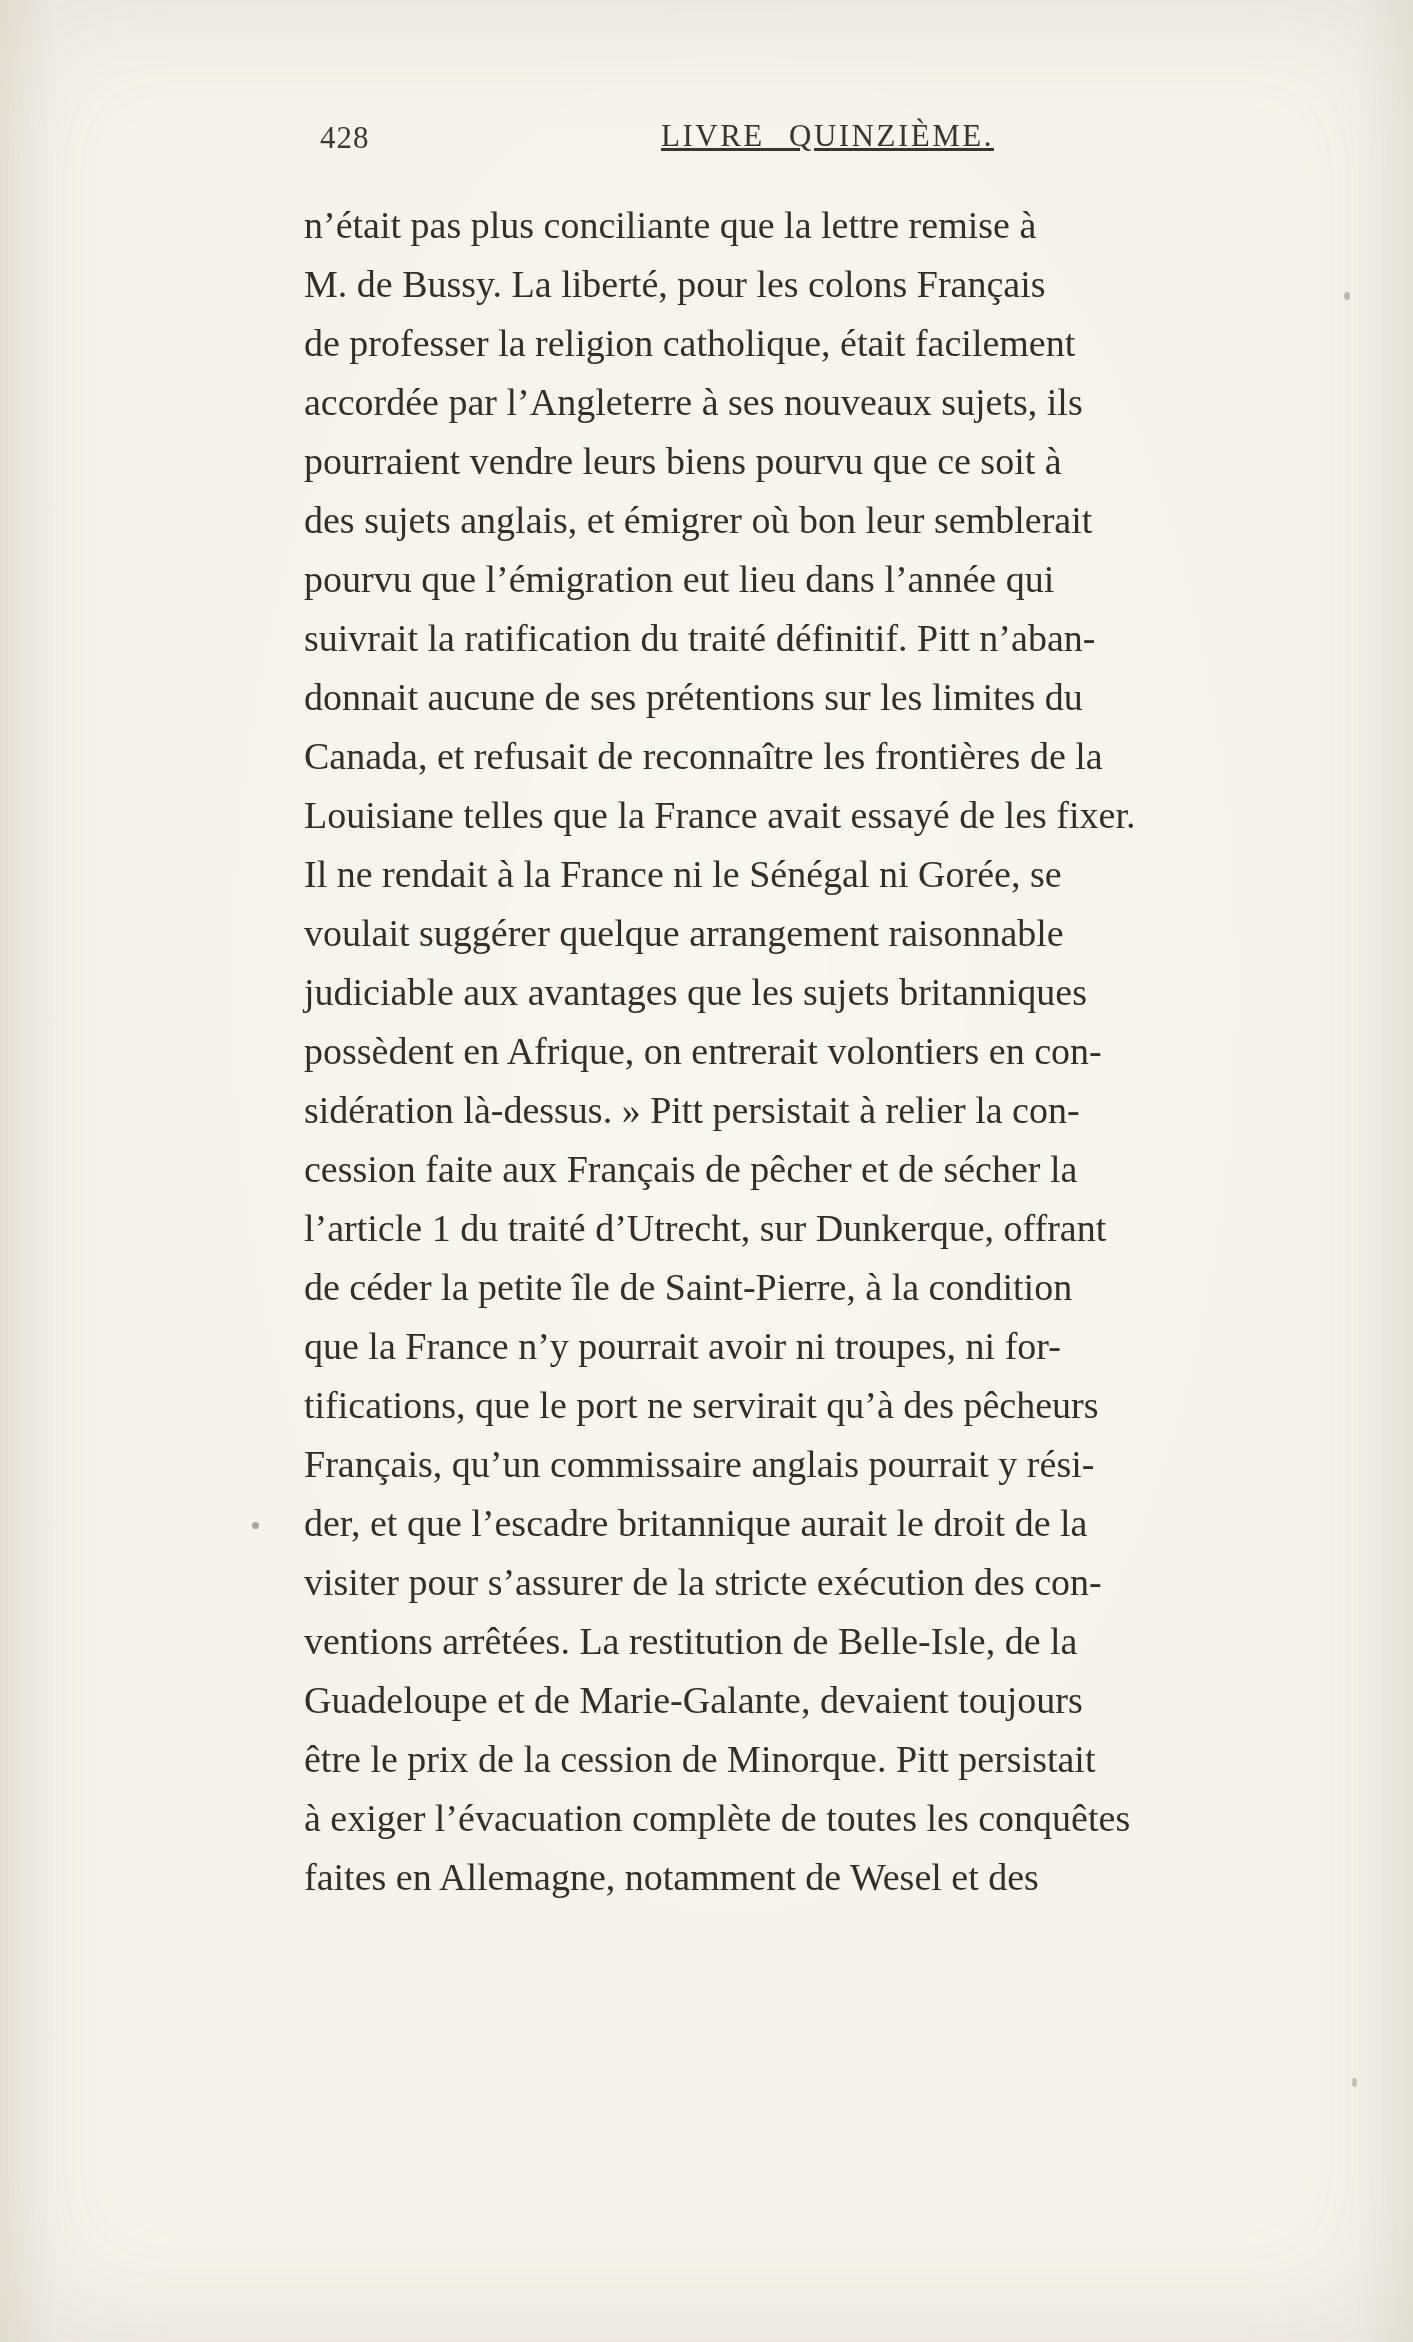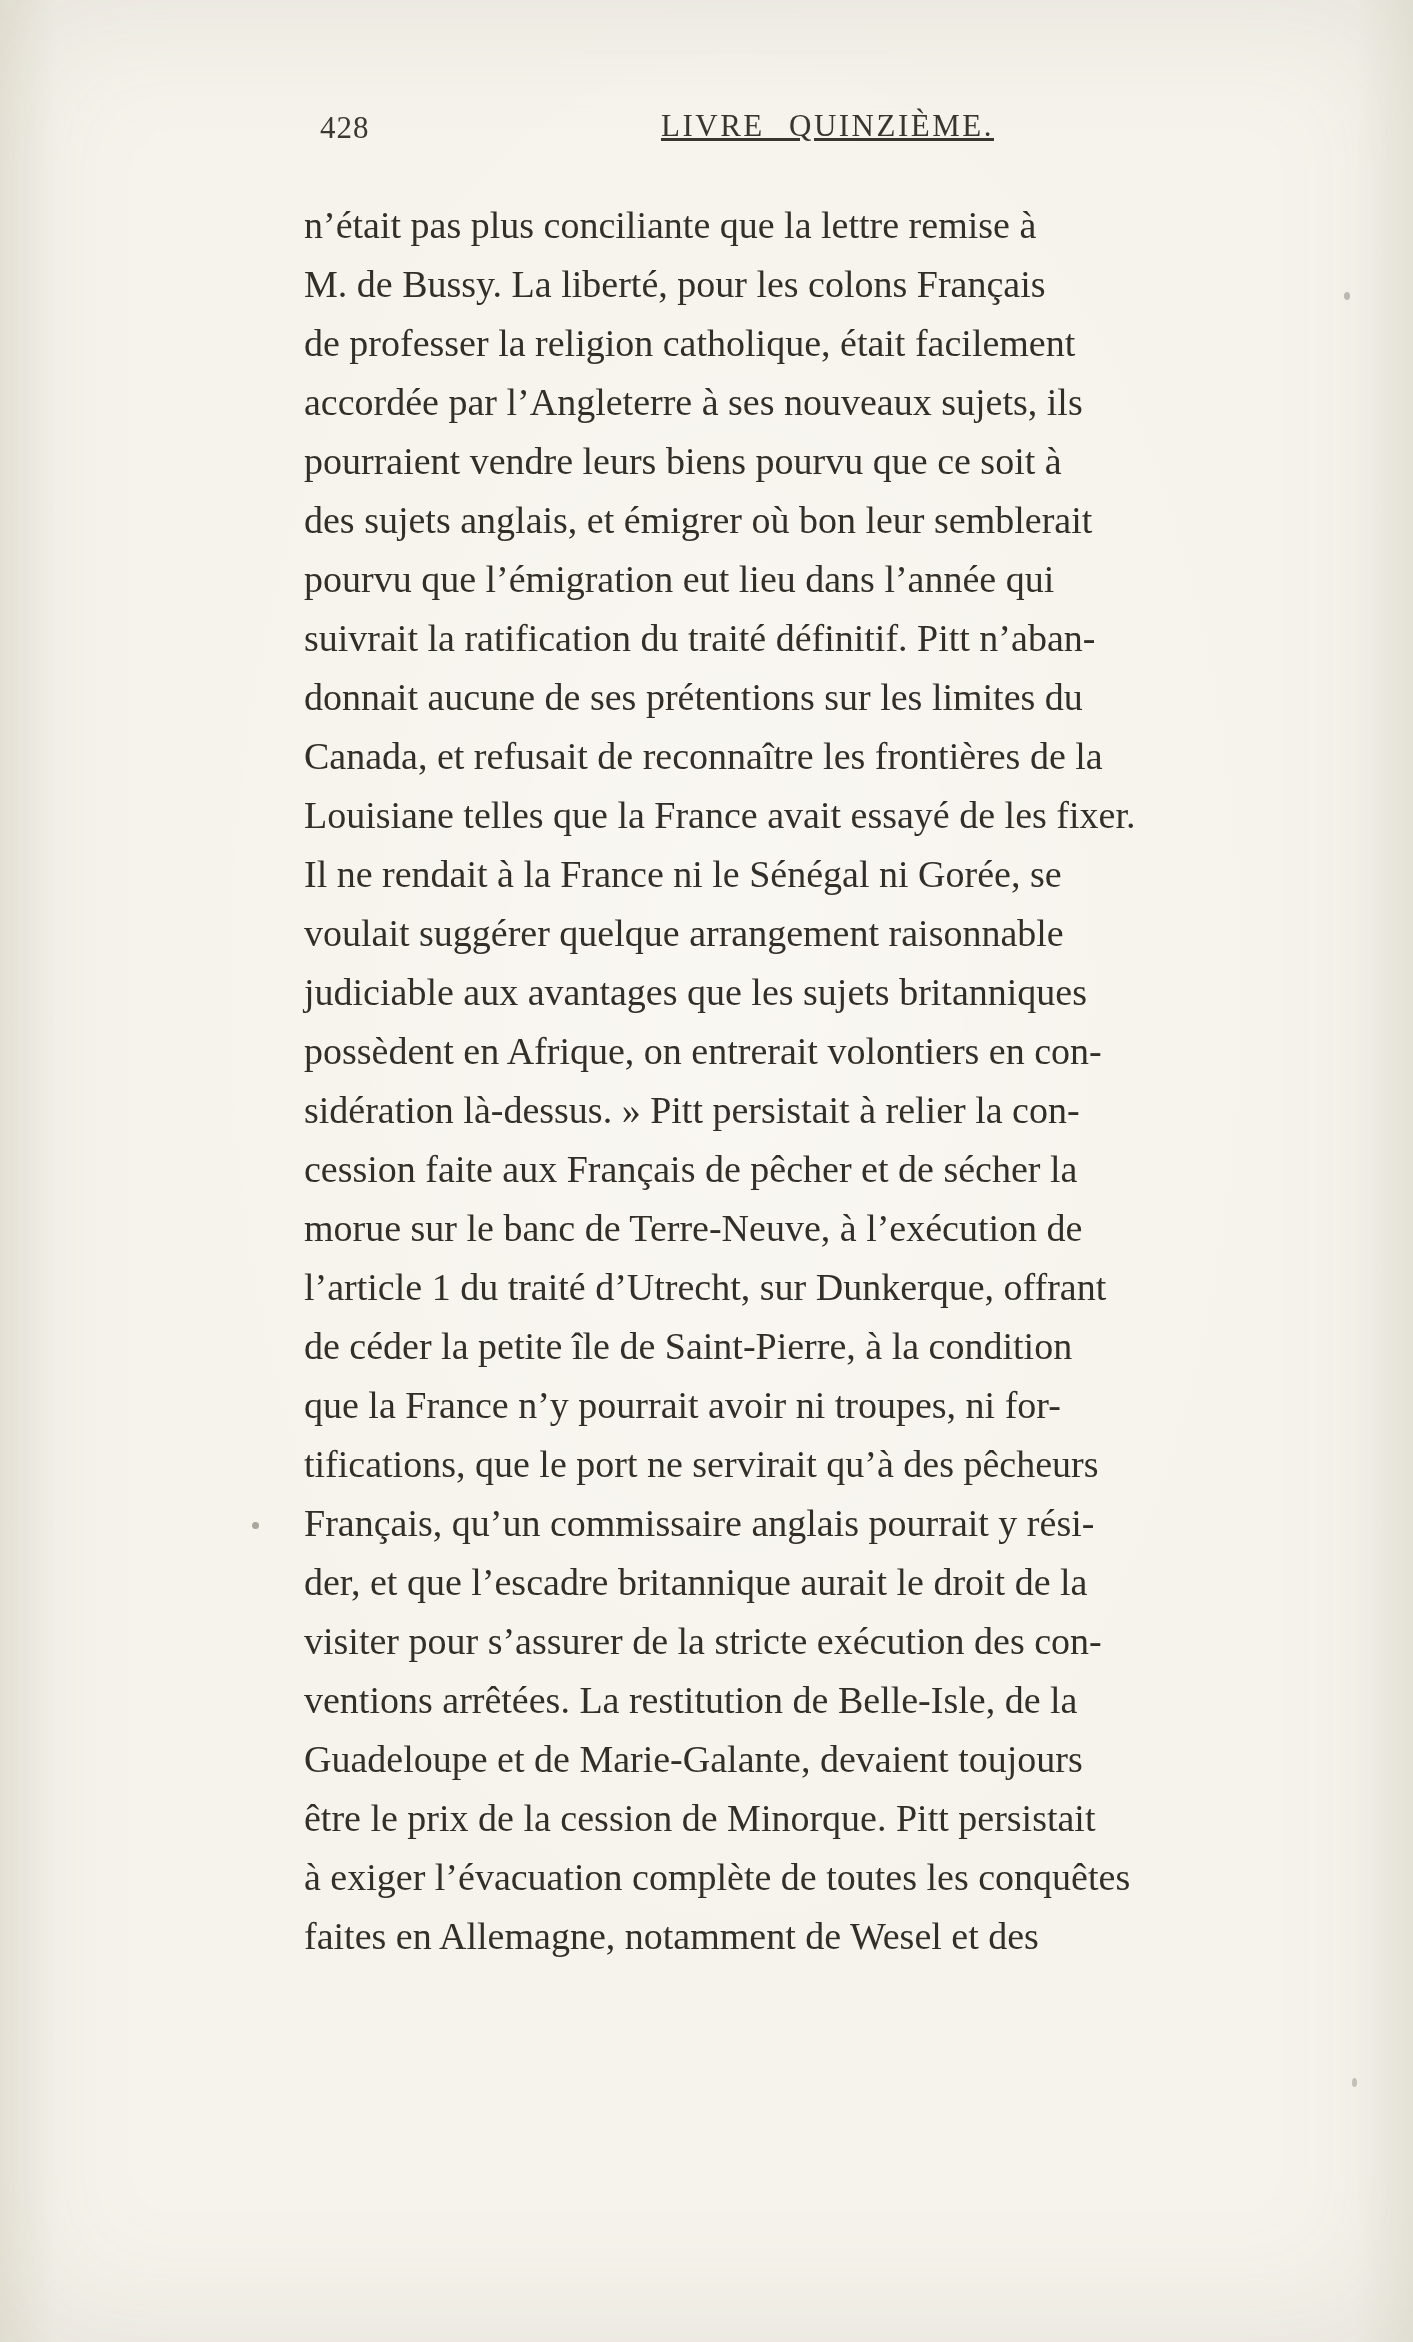--- a/index.html
+++ b/index.html
@@ -16,21 +16,21 @@
     height: 2342px;
     background:
       radial-gradient(ellipse at 52% 42%, rgba(255,255,255,0.35) 0%, rgba(255,255,255,0) 55%),
       linear-gradient(90deg, #ece8dd 0%, #f6f3ec 4%, #f6f3ec 96%, #eceadf 100%),
       #f6f3ec;
     box-shadow: inset 0 0 140px rgba(122, 112, 90, 0.14);
     color: #34312b;
   }
   .page-header {
     position: absolute;
-    top: 108px;
+    top: 118px;
     left: 320px;
     width: 1015px;
     height: 42px;
   }
   .page-number {
     position: absolute;
     left: 0;
     top: 2px;
     font-size: 31px;
     letter-spacing: 1px;
@@ -99,21 +99,20 @@
       <div class="line">suivrait la ratification du traité définitif. Pitt n’aban-</div>
       <div class="line">donnait aucune de ses prétentions sur les limites du</div>
       <div class="line">Canada, et refusait de reconnaître les frontières de la</div>
       <div class="line">Louisiane telles que la France avait essayé de les fixer.</div>
       <div class="line">Il ne rendait à la France ni le Sénégal ni Gorée, se</div>
       <div class="line">voulait suggérer quelque arrangement raisonnable</div>
       <div class="line">judiciable aux avantages que les sujets britanniques</div>
       <div class="line">possèdent en Afrique, on entrerait volontiers en con-</div>
       <div class="line">sidération là-dessus. » Pitt persistait à relier la con-</div>
       <div class="line">cession faite aux Français de pêcher et de sécher la</div>
-      <div class="line">morue sur le banc de Terre-Neuve, à l’exécution de</div>
       <div class="line">l’article 1 du traité d’Utrecht, sur Dunkerque, offrant</div>
       <div class="line">de céder la petite île de Saint-Pierre, à la condition</div>
       <div class="line">que la France n’y pourrait avoir ni troupes, ni for-</div>
       <div class="line">tifications, que le port ne servirait qu’à des pêcheurs</div>
       <div class="line">Français, qu’un commissaire anglais pourrait y rési-</div>
       <div class="line">der, et que l’escadre britannique aurait le droit de la</div>
       <div class="line">visiter pour s’assurer de la stricte exécution des con-</div>
       <div class="line">ventions arrêtées. La restitution de Belle-Isle, de la</div>
       <div class="line">Guadeloupe et de Marie-Galante, devaient toujours</div>
       <div class="line">être le prix de la cession de Minorque. Pitt persistait</div>

